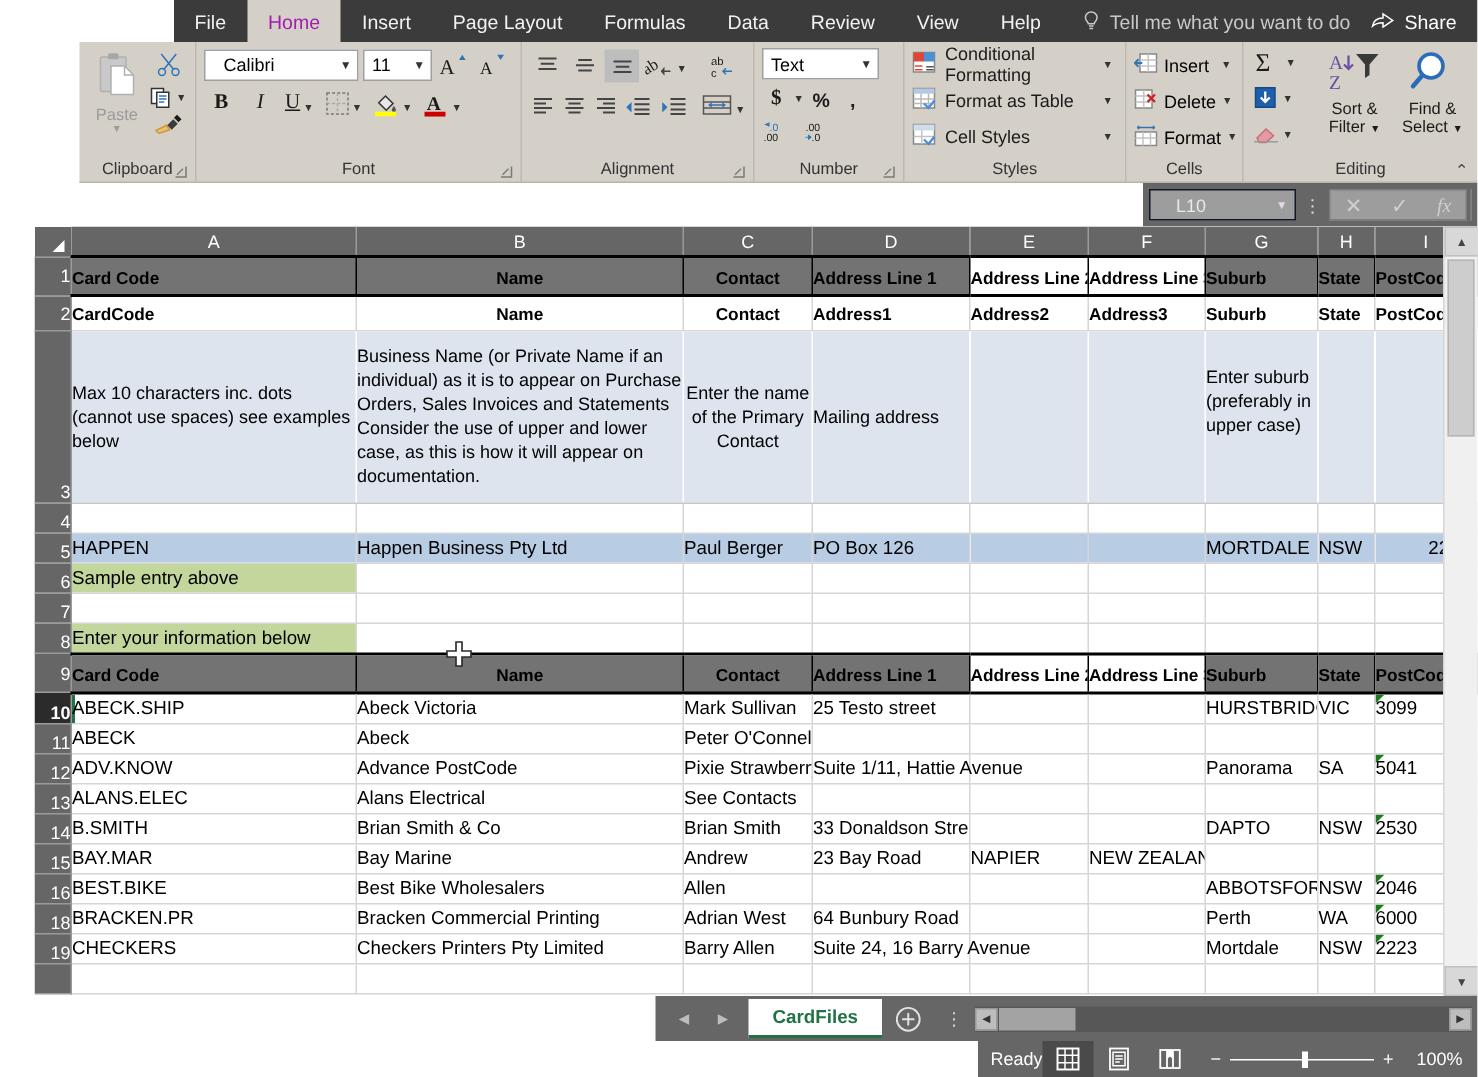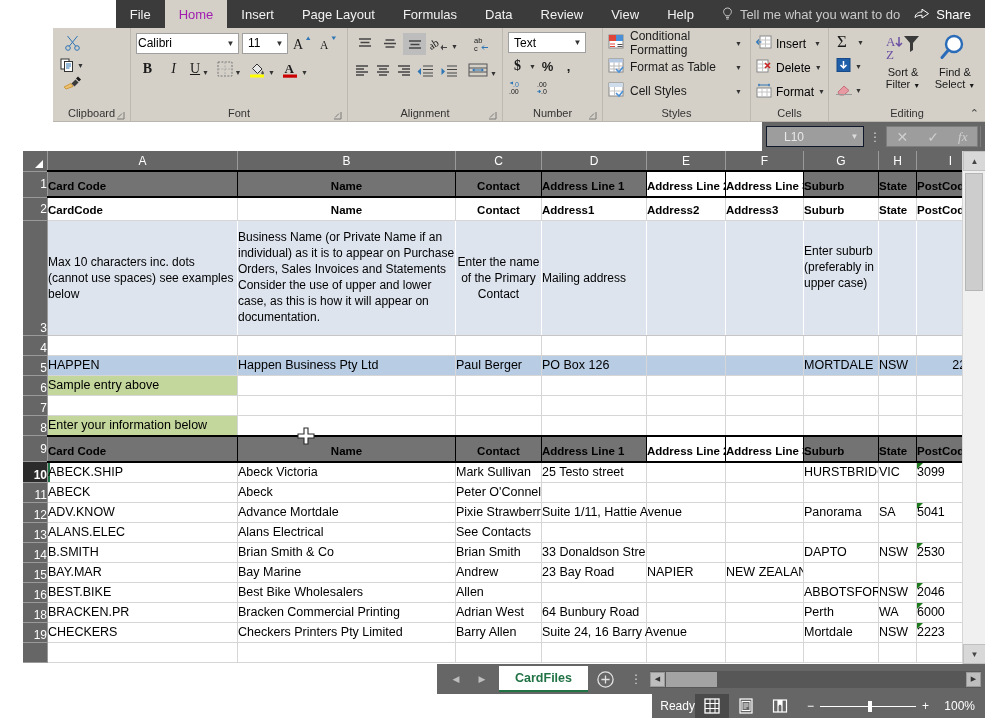--- a/index.html
+++ b/index.html
@@ -57,21 +57,21 @@
   .paste .lbl{ font-size:11px; margin-top:1px; color:#9b9b9b;}
   .clipcol{ width:30px; padding-top:4px; display:flex; flex-direction:column; gap:4px; align-items:center;}
   .clipbtn{ display:flex; align-items:center; gap:2px; }
 
   
   .g-font{ width:217px; }
   .g-font .gbody{ flex-direction:column; padding:4px 5px 0 5px; gap:4px; }
   .frow{ display:flex; align-items:center; gap:3px; height:22px;}
   .fontname{
     width:103px; height:21px; background:#ffffff; border:1px solid #a0a0a0;
-    display:flex; align-items:center; padding:0 2px 0 1px; font-size:12px;
+    display:flex; align-items:center; padding:0 2px 0 12px; font-size:12px;
     position:relative;
   }
   .fontsize{
     width:46px; height:21px; background:#ffffff; border:1px solid #a0a0a0;
     display:flex; align-items:center; padding:0 2px 0 5px; font-size:12px; position:relative;
   }
   .cbarrow{ margin-left:auto; width:11px; text-align:center; font-size:8px; color:#333;}
   .ibtn{ width:23px; height:22px; display:flex; align-items:center; justify-content:center;
          font-size:13px; color:#1a1a1a; position:relative;}
   .ibtn.sm{ width:19px; }
@@ -247,20 +247,32 @@
           </svg>
       </span>
       <span>Share</span>
     </div>
   </div>
 
   <div class="ribbon">
 
     <div class="rgroup g-clip">
       <div class="gbody">
+        <div class="paste">
+          <span>
+            <svg width="34" height="34" viewBox="0 0 34 34">
+              <rect x="6" y="5" width="17" height="23" rx="1" fill="#c9c9c9" stroke="#b0b0b0"></rect>
+              <rect x="11" y="2.5" width="7" height="4" rx="1" fill="#a8a8a8"></rect>
+              <path d="M13 11h9l6 6v13h-15z" fill="#ffffff" stroke="#b0b0b0"></path>
+              <path d="M22 11v6h6" fill="none" stroke="#b0b0b0"></path>
+            </svg>
+          </span>
+          <span class="lbl">Paste</span>
+          <span style="font-size:7px;color:#9b9b9b;">▼</span>
+        </div>
         <div class="clipcol">
           <span>
             <svg width="17" height="16" viewBox="0 0 17 16">
                 <circle cx="4" cy="13" r="2.3" fill="none" stroke="#2e75b6"></circle>
                 <circle cx="13" cy="13" r="2.3" fill="none" stroke="#2e75b6"></circle>
                 <path d="M5.2 11.3L13.5 1M11.8 11.3L3.5 1" stroke="#2e75b6" fill="none"></path>
               </svg>
           </span>
           <span class="clipbtn">
             <svg width="15" height="14" viewBox="0 0 15 14">
@@ -825,21 +837,21 @@
         <td class="cell"></td>
         <td class="cell"></td>
         <td class="cell"></td>
         <td class="cell"></td>
         <td class="cell"></td>
         <td class="cell"></td>
       </tr>
       <tr style="height:20px">
         <td class="rowhdr">12</td>
         <td class="cell">ADV.KNOW</td>
-        <td class="cell">Advance Mortdale</td>
+        <td class="cell">Advance PostCode</td>
         <td class="cell">Pixie Strawberry</td>
         <td class="cell" style="overflow:visible">Suite 1/11, Hattie Avenue</td>
         <td class="cell"></td>
         <td class="cell"></td>
         <td class="cell">Panorama</td>
         <td class="cell">SA</td>
         <td class="cell err">5041</td>
       </tr>
       <tr style="height:20px">
         <td class="rowhdr">13</td>

